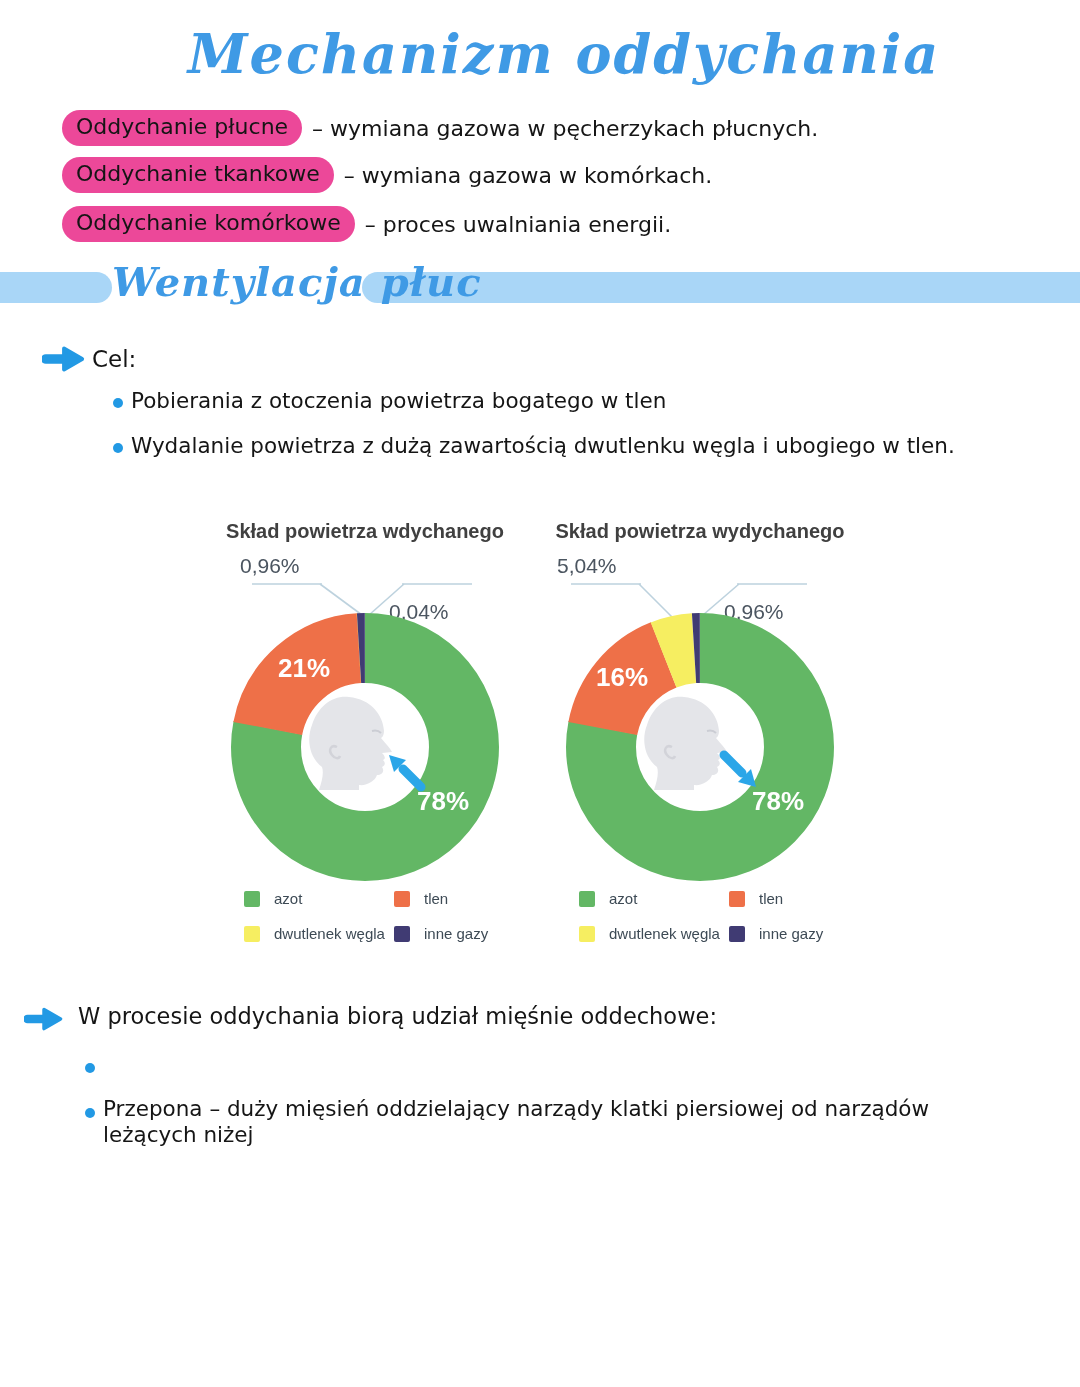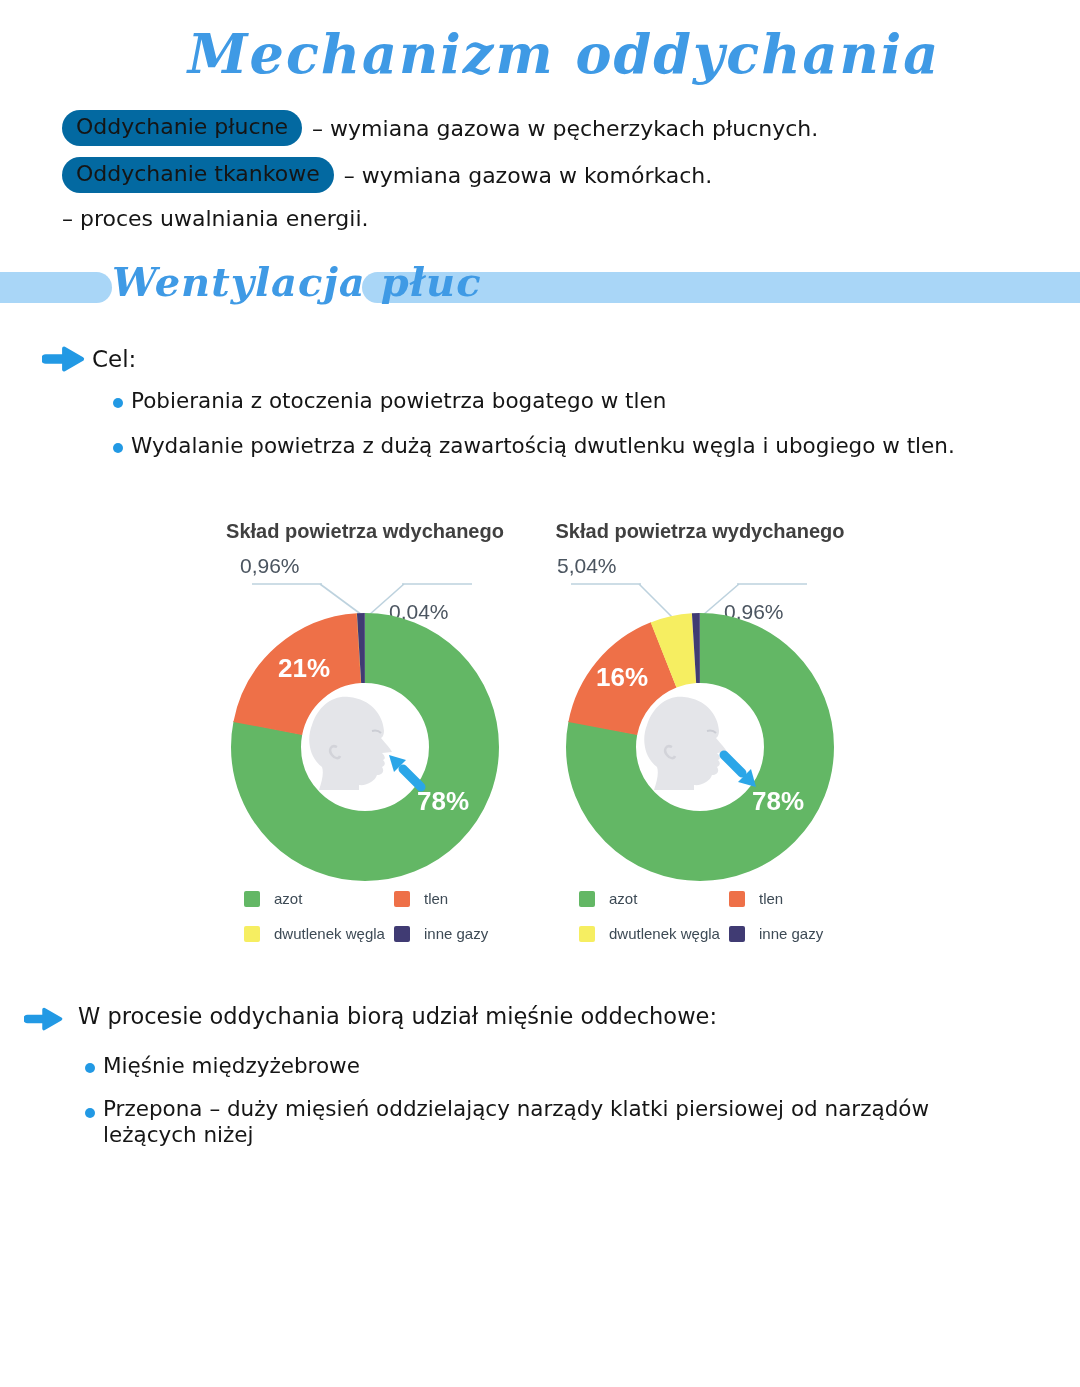--- a/index.html
+++ b/index.html
@@ -25,21 +25,21 @@
     font-size:54px;letter-spacing:2px;
     margin:0;
   }
   
   .def-row{
     position:absolute;left:62px;
     display:flex;align-items:center;gap:10px;
     font-size:22px;white-space:nowrap;
   }
   .pill{
-    background:#0369a1;
+    background:#ec4899;
     border-radius:18px;
     padding:4px 14px 6px 14px;
     line-height:26px;
   }
   
   .banner{position:absolute;left:0;top:258px;width:100%;height:60px;}
   .banner-pill-left{
     position:absolute;left:0;top:14px;width:112px;height:31px;
     background:#a9d6f7;border-radius:0 16px 16px 0;
   }
@@ -100,20 +100,21 @@
 
   <div class="def-row" style="top:110px">
     <span class="pill">Oddychanie płucne</span>
     <span>– wymiana gazowa w pęcherzykach płucnych.</span>
   </div>
   <div class="def-row" style="top:157px">
     <span class="pill">Oddychanie tkankowe</span>
     <span>– wymiana gazowa w komórkach.</span>
   </div>
   <div class="def-row" style="top:206px">
+    <span class="pill">Oddychanie komórkowe</span>
     <span>– proces uwalniania energii.</span>
   </div>
 
   <div class="banner">
     <span class="banner-pill-left"></span>
     <span class="banner-bar-right"></span>
     <span class="banner-title script">Wentylacja płuc</span>
   </div>
 
   <svg class="blue-arrow" style="left:42px;top:343px" viewBox="0 0 46 32">
@@ -235,18 +236,17 @@
     </div>
   </div>
 
   <svg class="blue-arrow" style="left:24px;top:1004px;width:40px;height:30px" viewBox="0 0 46 32">
     <path d="M4 16 H24" stroke="#2299e4" stroke-width="10" stroke-linecap="round" fill="none"></path>
     <path d="M23 5 L42 16 L23 27 Z" fill="#2299e4" stroke="#2299e4" stroke-width="4" stroke-linejoin="round"></path>
   </svg>
   <div class="lead-line" style="left:78px;top:1003px;font-size:22.5px">W procesie oddychania biorą udział mięśnie oddechowe:</div>
 
   <span class="dot" style="left:85px;top:1063px"></span>
-  <div class="bullet-text" style="left:103px;top:1053px">Mięśnie międzyżebrowe</div>
 
   <span class="dot" style="left:85px;top:1108px"></span>
   <div class="bullet-text wrap" style="left:103px;top:1096px;width:875px">Przepona – duży mięsień oddzielający narządy klatki piersiowej od narządów leżących niżej</div>
 
 </div>
 
 </body></html>

